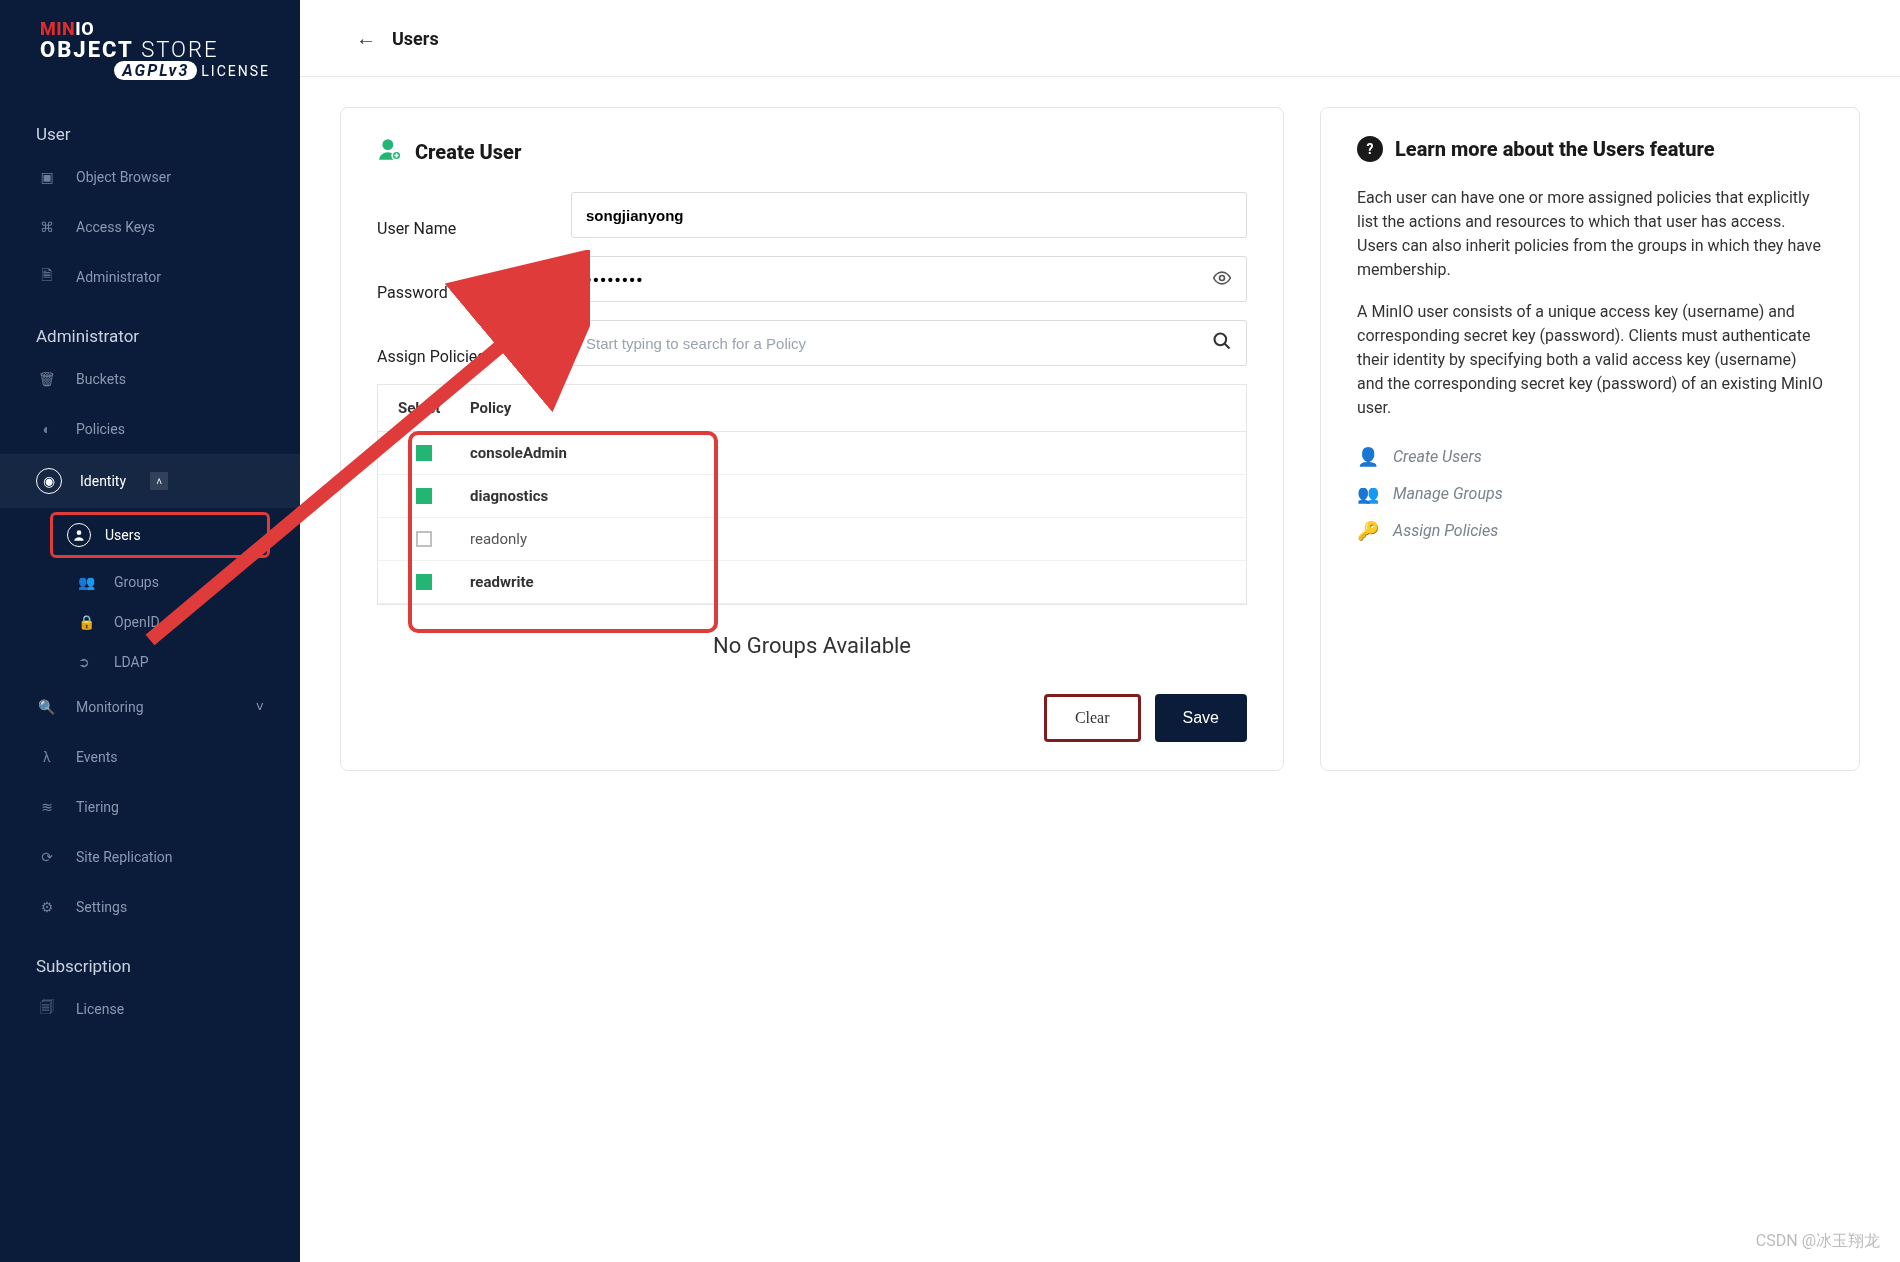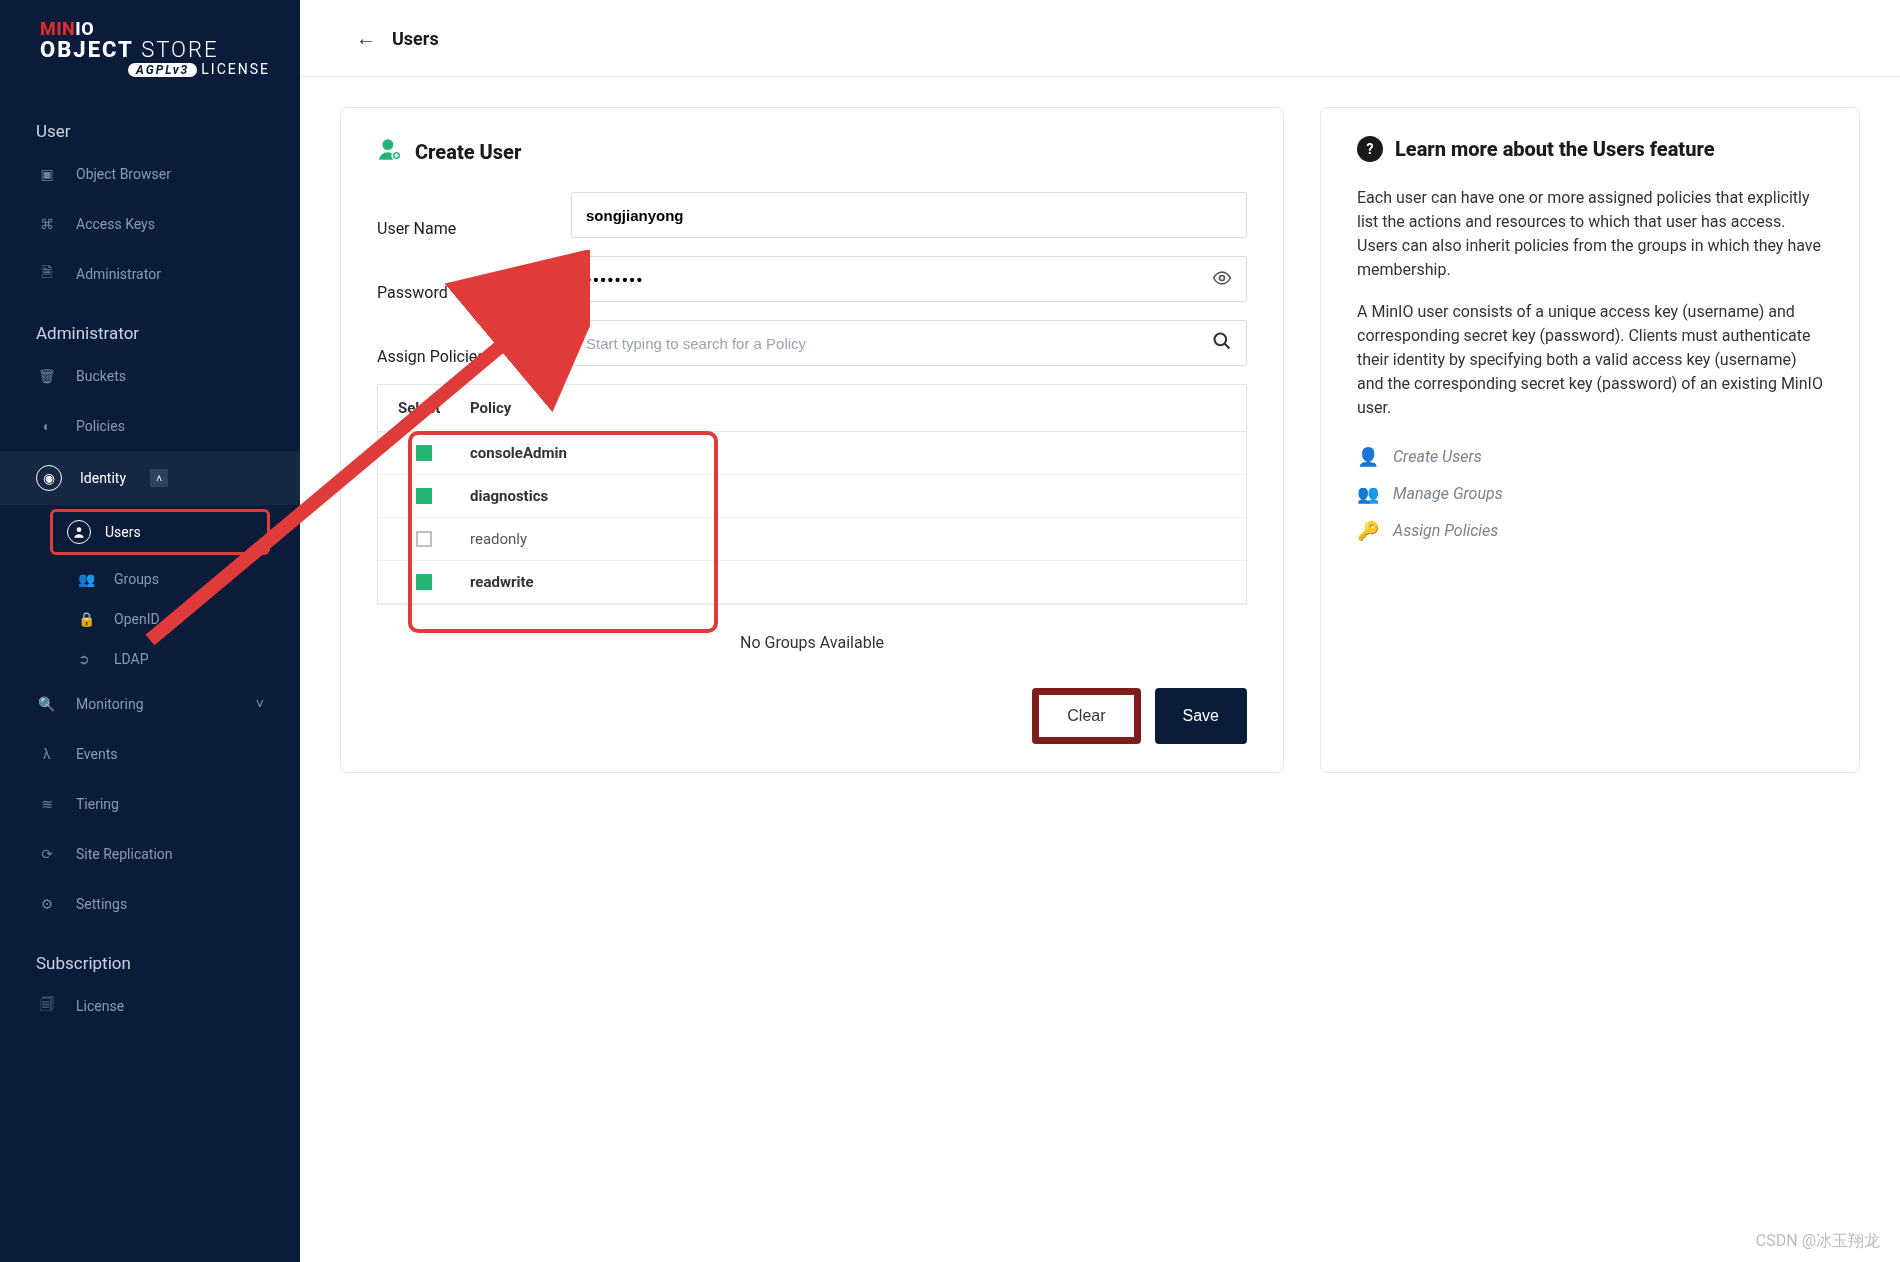--- a/index.html
+++ b/index.html
@@ -39,21 +39,21 @@
 .logo-wrap {
   padding: 18px 30px 20px 40px;
   color: #fff;
 }
 .logo-wrap .minio { color: #e22c2c; font-weight: 800; font-size: 18px; letter-spacing: .5px; }
 .logo-wrap .minio .io { color: #fff; }
 .logo-wrap .objectstore { font-size: 22px; font-weight: 300; letter-spacing: 2px; color:#fff; line-height:1; }
 .logo-wrap .objectstore b { font-weight: 800; }
 .logo-wrap .license { text-align: right; font-size: 14px; color: #fff; letter-spacing:2px; }
 .logo-wrap .license .badge {
-  display:inline-block; background:#fff; color:#0a1c3a; border-radius:10px; padding:0 8px; font-style:italic; font-size:12px; margin-right:4px; font-weight:700;
+  display:inline-block; background:#fff; color:#0a1c3a; border-radius:10px; padding:0 8px; font-style:italic; font-size:16px; margin-right:4px; font-weight:700;
 }
 
 .nav-section-title {
   padding: 24px 36px 8px;
   color: #c9d2df;
   font-size: 17px;
 }
 .nav-item {
   display: flex;
   align-items: center;
@@ -147,25 +147,25 @@
 .policy-row .pname { font-weight:700; font-size:15px; }
 .policy-row .pname.muted { font-weight:400; color:#555;}
 .tbody::-webkit-scrollbar { width:18px; }
 .tbody::-webkit-scrollbar-track { background:#f0f0f0;}
 .tbody::-webkit-scrollbar-thumb { background:#c4c4c4;}
 
 .red-overlay {
   position:absolute; border:4px solid #e03b3b; border-radius:10px; pointer-events:none; z-index:50;
 }
 
-.no-groups { text-align:center; padding: 28px 0; font-size:16px; color:#333; }
+.no-groups { text-align:center; padding: 28px 0; font-size:22px; color:#333; }
 
 .btn-row { display:flex; justify-content:flex-end; gap:14px; margin-top: 8px;}
 .btn { padding: 12px 28px; border-radius:4px; font-size:16px; cursor:pointer;}
-.btn-clear { border:7px solid #7f1d1d; background:#fff; color:#333; }
+.btn-clear { border:3px solid #7f1d1d; background:#fff; color:#333;font-family:Liberation Serif, serif; }
 .btn-save { border:none; background:#0a1c3a; color:#fff; }
 
 
 .help-card .card-header .qicon {
   width:26px; height:26px; border-radius:50%; background:#1a1a1a; color:#fff;
   display:flex; align-items:center; justify-content:center; font-weight:700;
 }
 .help-card h2 { font-size:20px; font-weight:800;}
 .help-card p { font-size:16px; line-height:1.5; color:#333; margin-bottom:18px;}
 .help-list { list-style:none; }

